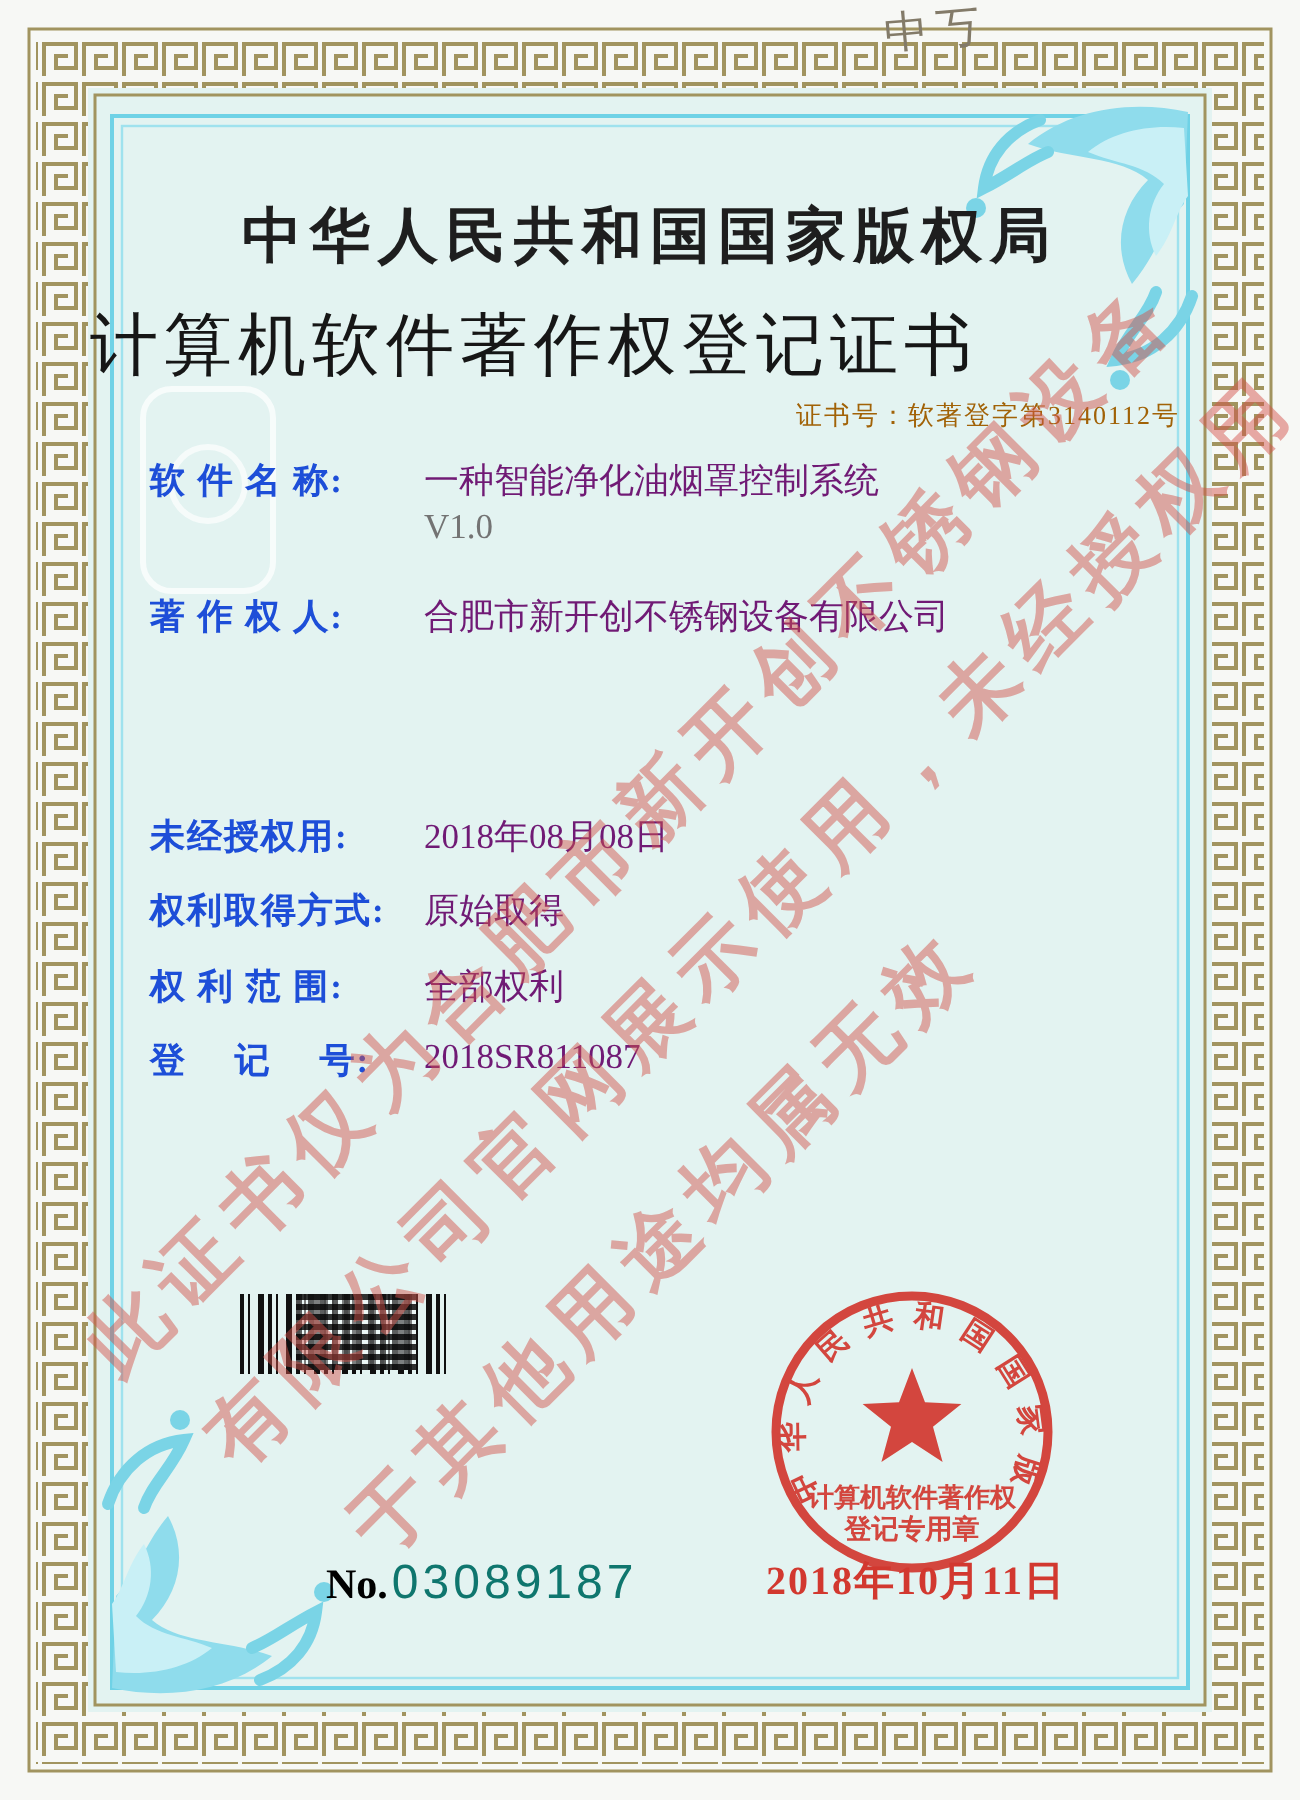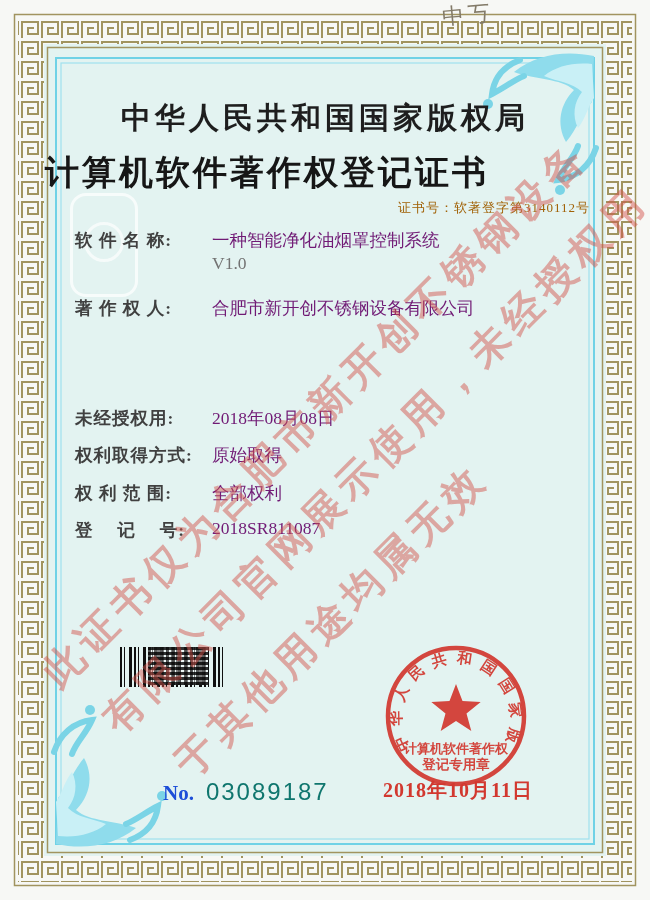--- a/index.html
+++ b/index.html
@@ -3,37 +3,37 @@
 <meta charset="utf-8">
 <style>
   html,body{margin:0;padding:0;}
   body{width:650px;height:900px;background:#f7f8f5;font-family:"Liberation Serif",serif;overflow:hidden;}
   .page{position:relative;width:650px;height:900px;background:#f7f8f5;}
   .border-svg,.seal-svg{position:absolute;left:0;top:0;pointer-events:none;}
   
   .authority{position:absolute;left:0;top:98px;width:650px;text-align:center;
     font-size:30px;font-weight:700;letter-spacing:4px;color:#1e1e1e;}
   .cert-title{position:absolute;left:0;top:150px;width:534px;text-align:center;
-    font-size:34px;font-weight:700;letter-spacing:3px;color:#161616;}
+    font-size:34px;font-weight:400;letter-spacing:3px;color:#161616;}
   .certno{position:absolute;top:199px;right:60px;font-size:13px;color:#a16207;letter-spacing:1px;}
   .row{position:absolute;left:75px;white-space:nowrap;}
-  .row .lbl{font-size:17.5px;font-weight:700;color:#404040;letter-spacing:1px;display:inline-block;width:135px;}
+  .row .lbl{font-size:17.5px;font-weight:700;color:#1d4ed8;letter-spacing:1px;display:inline-block;width:135px;}
   .row .val{font-size:17.5px;font-weight:500;color:#701a75;position:absolute;left:137px;white-space:nowrap;}
   .val2{position:absolute;left:212px;top:253px;font-size:17.5px;font-weight:500;color:#737373;}
   .statement{position:absolute;left:75px;top:578px;width:522px;font-size:16.5px;line-height:37px;
     color:#1f1f1f;text-indent:2em;letter-spacing:0.5px;}
   
   .barcode{position:absolute;left:120px;top:647px;width:104px;height:40px;
     background:repeating-linear-gradient(90deg,#101010 0 2px,rgba(0,0,0,0) 2px 4px,#101010 4px 5px,rgba(0,0,0,0) 5px 9px,#101010 9px 12px,rgba(0,0,0,0) 12px 14px);}
   .barcode::after{content:"";position:absolute;left:28px;right:16px;top:0;bottom:2px;
     background:repeating-linear-gradient(0deg,rgba(15,15,15,.85) 0 3px,rgba(245,250,250,.25) 3px 5px),
                repeating-linear-gradient(90deg,rgba(20,20,20,.9) 0 3px,rgba(245,250,250,.3) 3px 6px);}
   
   .serial{position:absolute;left:163px;top:778px;}
-  .serial .no{font-size:21px;color:#1d4ed8;font-weight:600;margin-right:12px;}
+  .serial .no{font-size:21px;color:#000000;font-weight:600;margin-right:2px;}
   .serial .num{font-size:24px;color:#0f766e;font-family:Liberation Sans, sans-serif;letter-spacing:2px;}
   
   .wm{position:absolute;white-space:nowrap;font-weight:700;font-size:40px;line-height:40px;
     letter-spacing:7px;color:rgba(211,82,74,0.48);transform:rotate(-45deg);transform-origin:0 50%;}
   .wm1{left:50px;top:660px;}
   .wm2{left:110px;top:706px;}
   .wm3{left:182px;top:750px;}
   
   .handwriting{position:absolute;left:442px;top:0px;font-size:22px;color:#837b69;
     transform:rotate(-5deg);font-family:"DejaVu Sans",sans-serif;letter-spacing:4px;}

